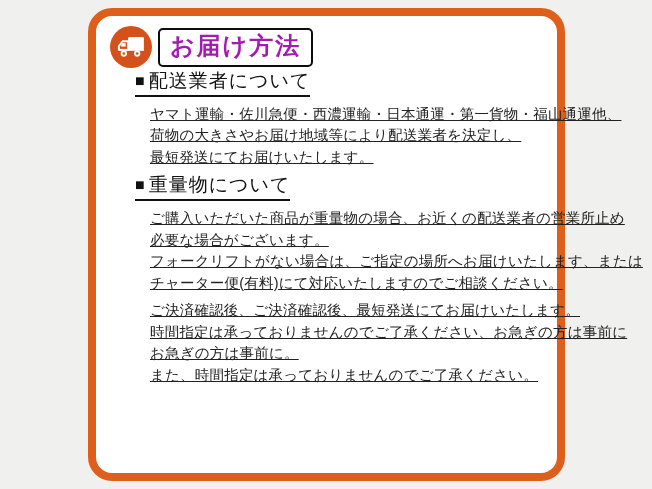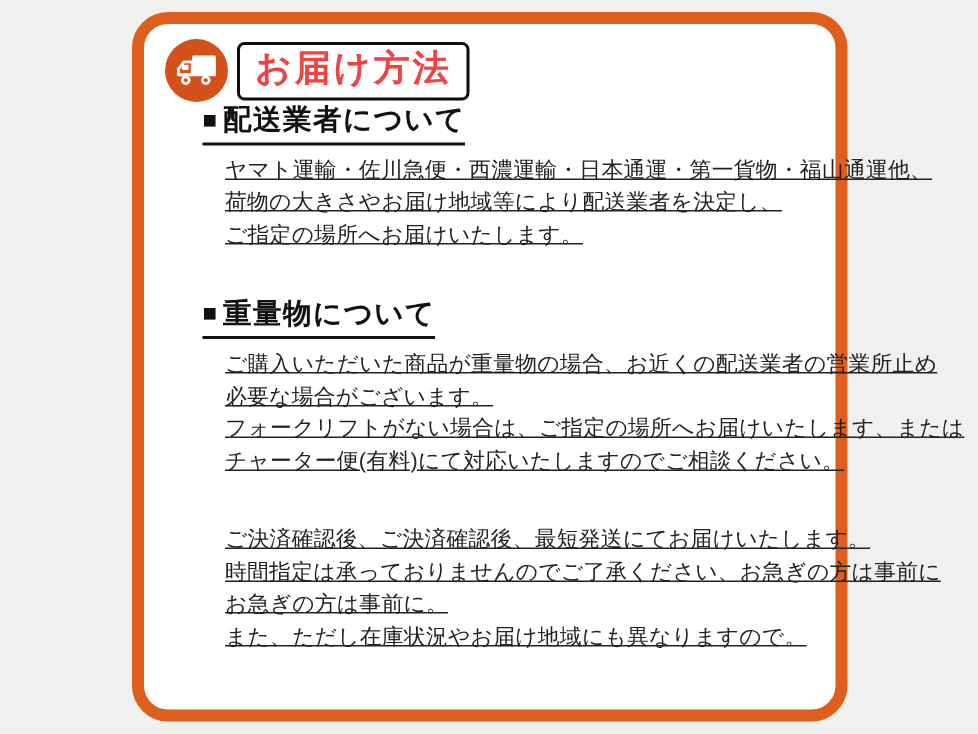--- a/index.html
+++ b/index.html
@@ -39,29 +39,29 @@
   }
   .icon-circle svg { display: block; width: 42px; height: 42px; }
   .title-box {
     margin-left: 6px;
     border: 2px solid #0d0d0d;
     border-radius: 5px;
     padding: 1px 10px 4px 10px;
     font-size: 24px;
     font-weight: bold;
     letter-spacing: 2px;
-    color: #ef4444;
+    color: #a21caf;
     line-height: 1.25;
   }
   .section { margin: 2px 0 0 29px; }
-  .section + .section { margin-top: 31px; }
+  .section + .section { margin-top: 6px; }
   .section-title {
     display: inline-block;
     font-size: 19px;
-    font-weight: bold;
+    font-weight: normal;
     letter-spacing: 1px;
     color: #111111;
     border-bottom: 2px solid #111111;
     padding-bottom: 3px;
     margin-bottom: 7px;
     line-height: 1.15;
   }
   .section-title .marker {
     font-size: 16px;
     margin-right: 3px;
@@ -99,39 +99,39 @@
       <div class="title-box">お届け方法</div>
     </div>
 
     <div class="section">
       <div class="section-title">
         <span class="marker">■</span><span>配送業者について</span>
       </div>
       <div class="section-body">
         <div class="line">ヤマト運輸・佐川急便・西濃運輸・日本通運・第一貨物・福山通運他、</div>
         <div class="line">荷物の大きさやお届け地域等により配送業者を決定し、</div>
-        <div class="line">ご指定の場所へお届けいたします。</div>
+        <div class="line">最短発送にてお届けいたします。</div>
       </div>
     </div>
 
     <div class="section">
       <div class="section-title">
         <span class="marker">■</span><span>重量物について</span>
       </div>
       <div class="section-body">
         <div class="line">ご購入いただいた商品が重量物の場合、お近くの配送業者の営業所止め</div>
         <div class="line">必要な場合がございます。</div>
         <div class="line">フォークリフトがない場合は、ご指定の場所へお届けいたします、または</div>
         <div class="line">チャーター便(有料)にて対応いたしますのでご相談ください。</div>
       </div>
     </div>
 
     <div class="section">
       <div class="section-body">
         <div class="line">ご決済確認後、ご決済確認後、最短発送にてお届けいたします。</div>
         <div class="line">時間指定は承っておりませんのでご了承ください、お急ぎの方は事前に</div>
         <div class="line">お急ぎの方は事前に。</div>
-        <div class="line">また、ただし在庫状況やお届け地域にも異なりますので。</div>
+        <div class="line">また、時間指定は承っておりませんのでご了承ください。</div>
       </div>
     </div>
 
   </div>
 </div>
 
 </body></html>

